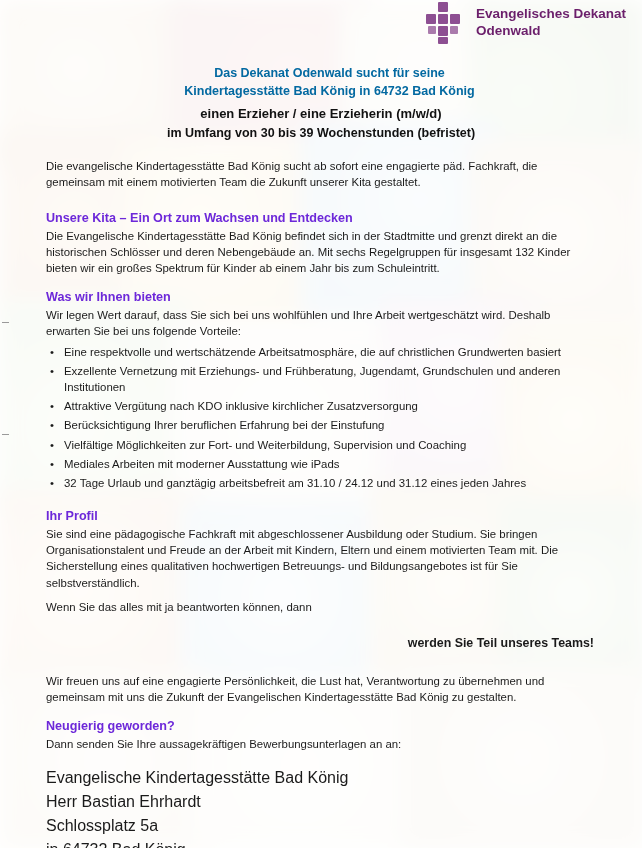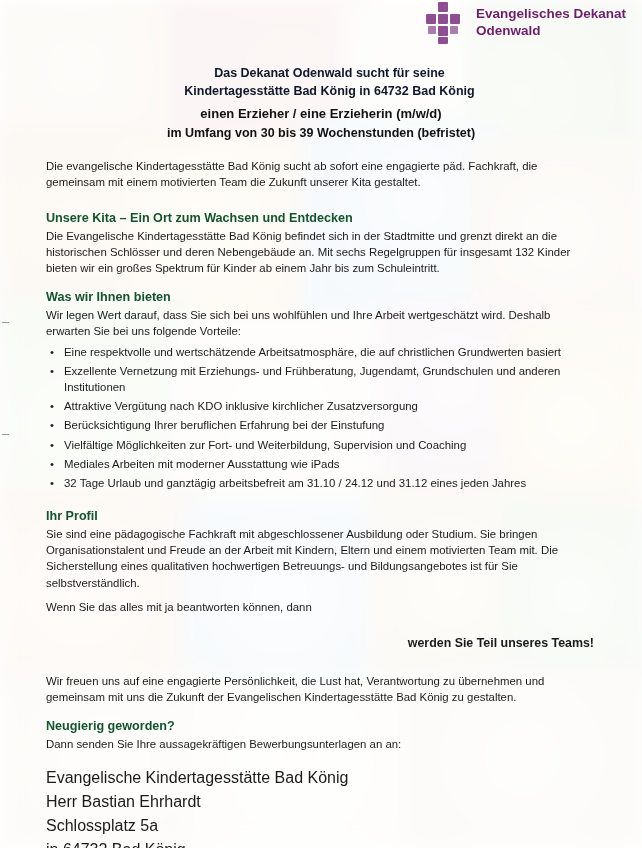--- a/index.html
+++ b/index.html
@@ -98,21 +98,21 @@
 
   
   .title-block {
     text-align: center;
     margin-top: 2px;
   }
   .t-line1, .t-line2, .t-line3 {
     font-size: 12.5px;
     font-weight: bold;
     line-height: 1.45;
-    color: #0f172a;
+    color: #0369a1;
     padding-left: 17px;
   }
   .t-big {
     font-size: 13px;
     font-weight: bold;
     margin-top: 6px;
     color: #111;
   }
   .t-line4 {
     font-size: 12.5px;
@@ -133,21 +133,21 @@
     color: #1a1a1a;
   }
   .gap-sm { height: 8px; }
   .gap-md { height: 14px; }
   .gap-lg { height: 20px; }
 
   h2.section {
     font-size: 12.6px;
     font-weight: bold;
     margin: 0 0 3px 0;
-    color: #14532d;
+    color: #6d28d9;
   }
 
   ul.bullets {
     list-style: none;
     margin: 4px 0 4px 0;
     padding: 0;
   }
   ul.bullets li {
     position: relative;
     padding-left: 18px;

